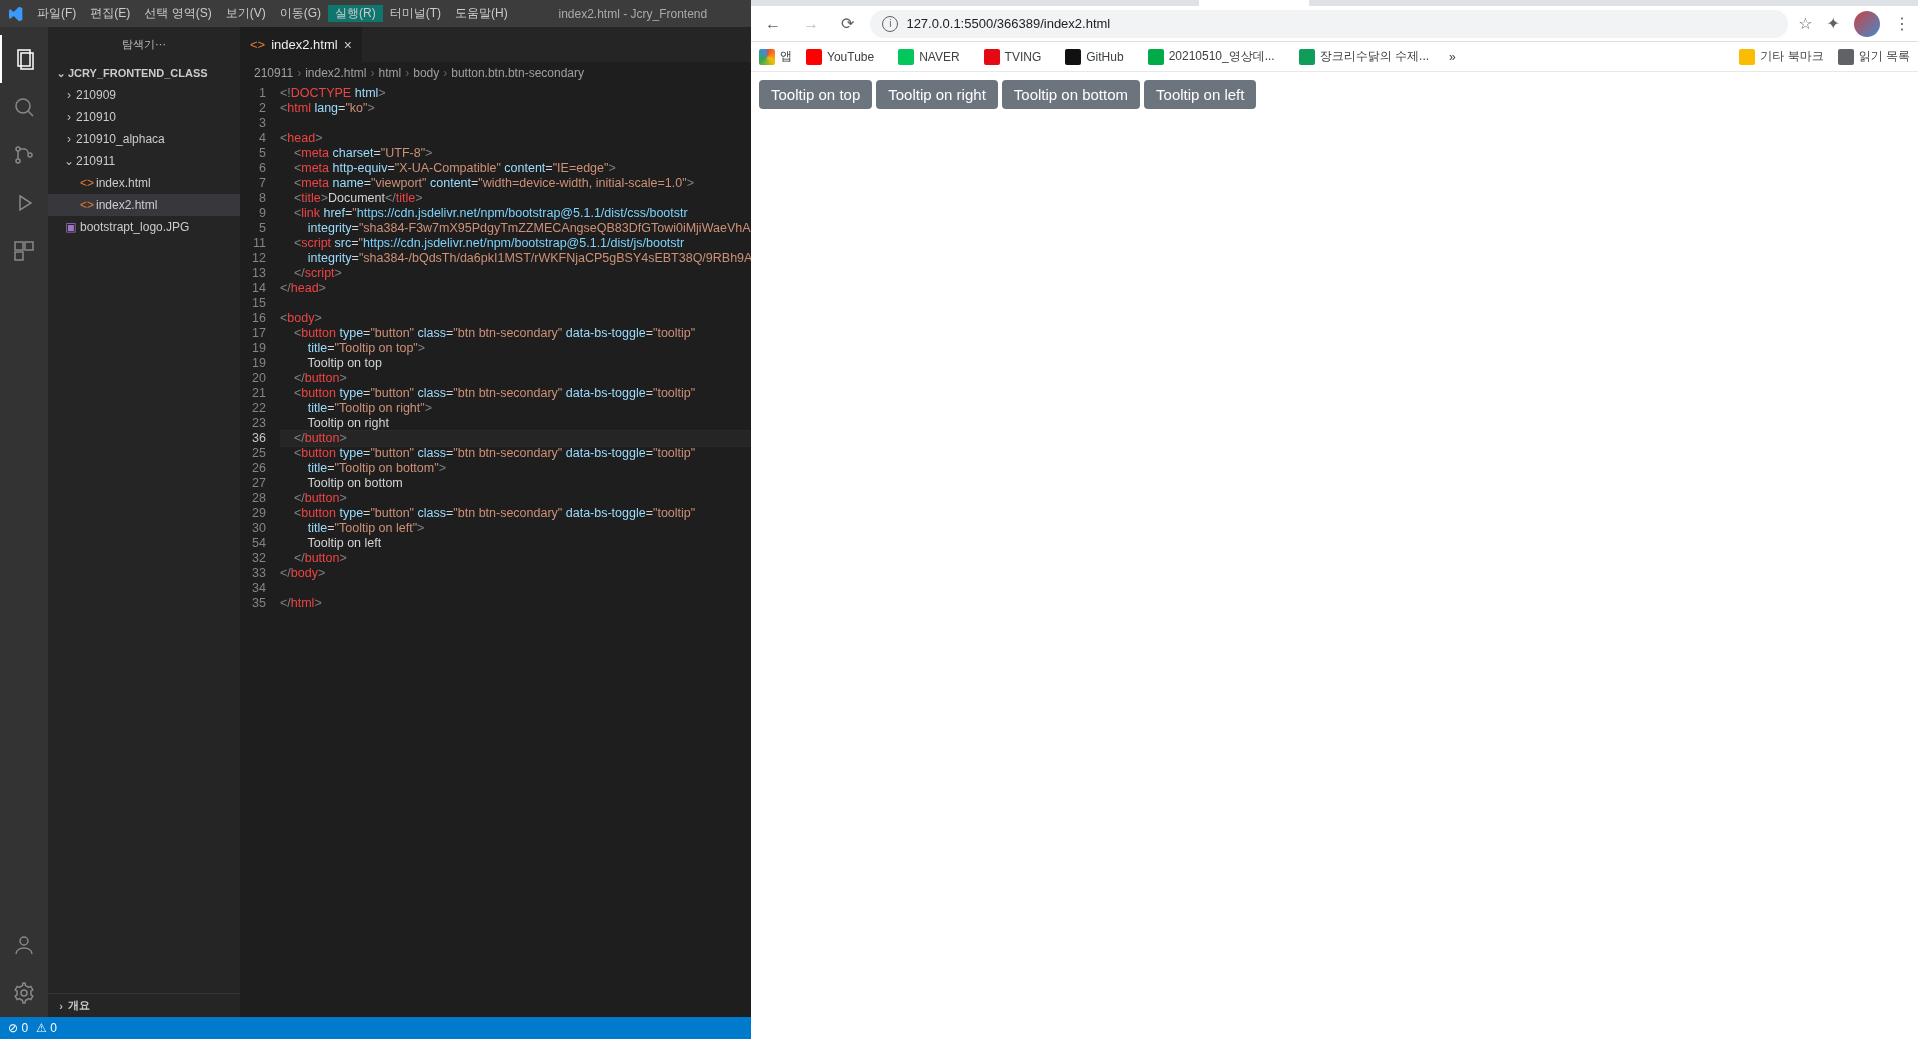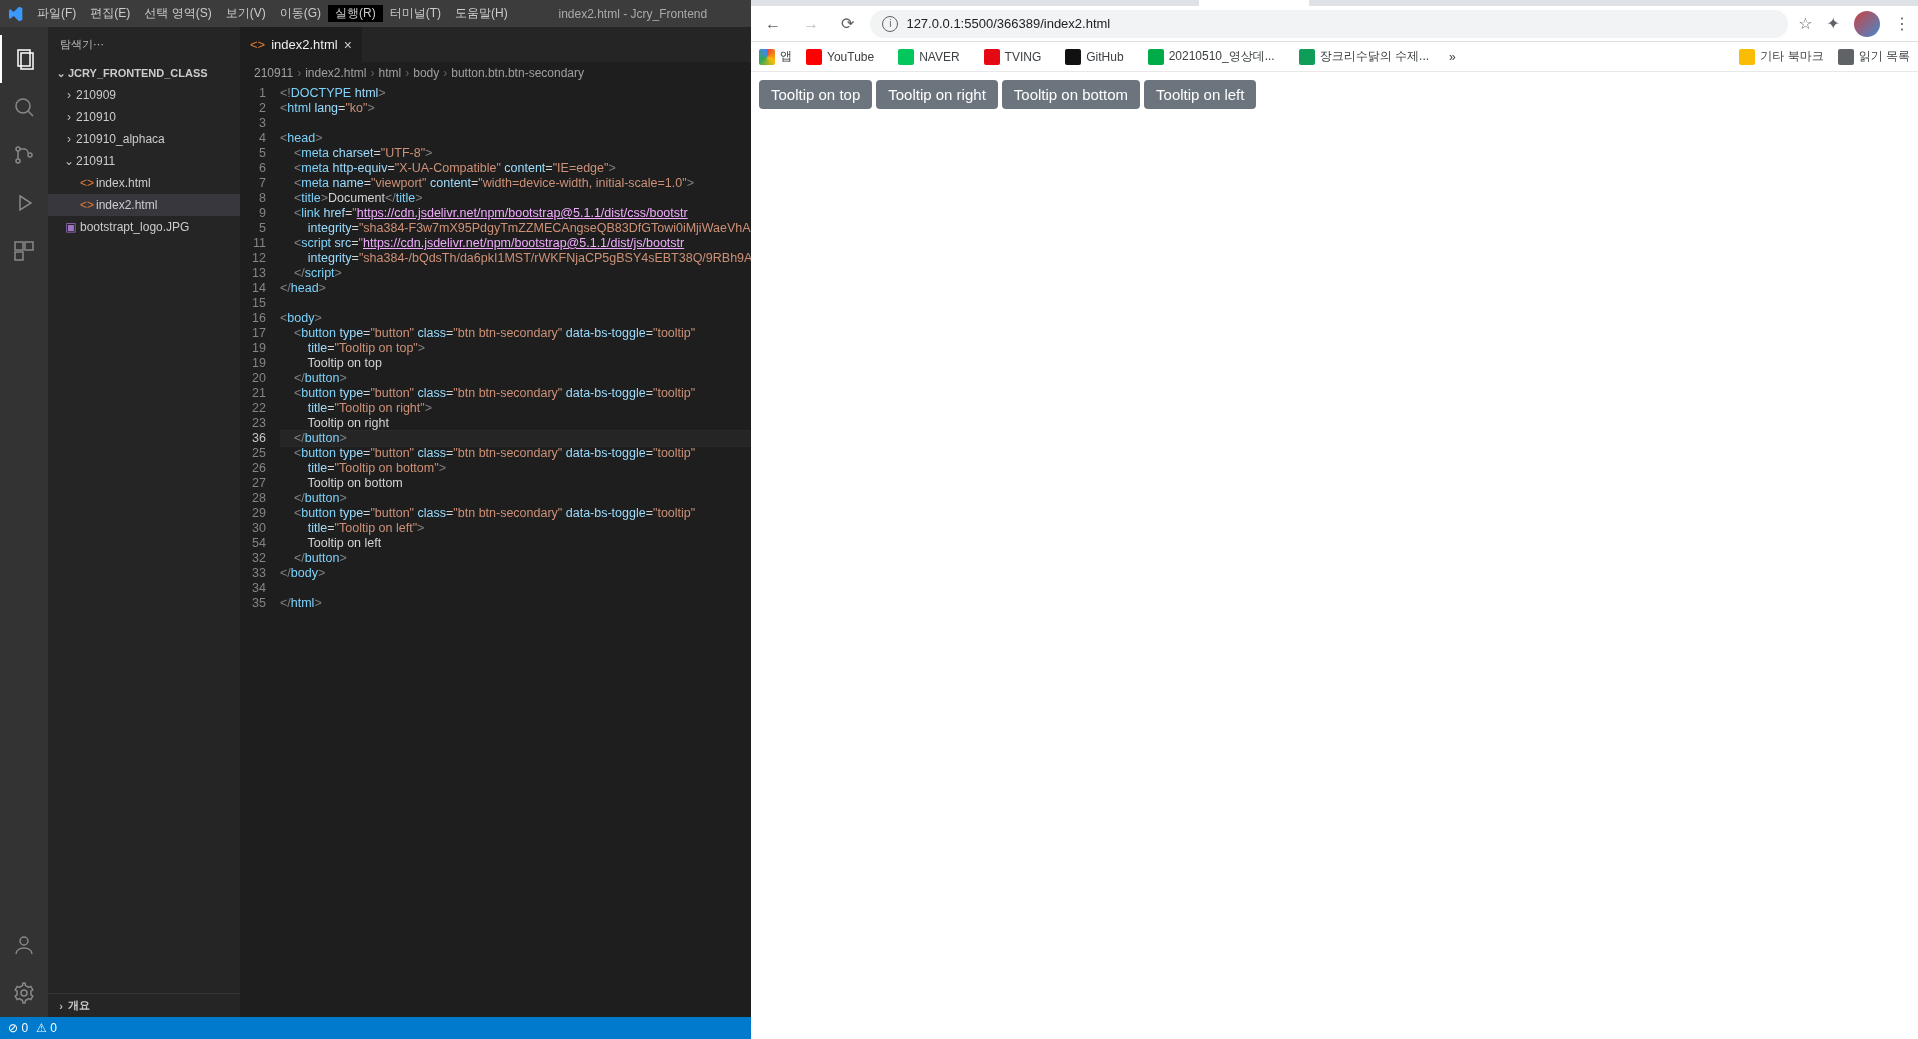--- a/index.html
+++ b/index.html
@@ -4,31 +4,31 @@
 <style>
 * { margin: 0; padding: 0; box-sizing: border-box; font-family: "Segoe UI", sans-serif; }
 body { width: 1918px; height: 1039px; overflow: hidden; background: #1e1e1e; display: flex; }
 
 
 .vscode { width: 751px; height: 100%; display: flex; flex-direction: column; background: #1e1e1e; color: #ccc; }
 .titlebar { height: 27px; background: #3c3c3c; display: flex; align-items: center; font-size: 12px; color: #ccc; }
 .titlebar .vs-icon { width: 30px; display: flex; justify-content: center; align-items: center; }
 .titlebar .menu { display: flex; }
 .titlebar .menu span { padding: 0 7px; cursor: pointer; }
-.titlebar .menu .active { background: #000000; }
+.titlebar .menu .active { background: #0f766e; }
 .titlebar .title-center { flex: 1; text-align: center; color: #aaa; font-size: 12px; overflow: hidden; white-space: nowrap; }
 
 .vscode-body { flex: 1; display: flex; min-height: 0; }
 .activitybar { width: 48px; background: #333; display: flex; flex-direction: column; align-items: center; padding-top: 8px; }
 .activitybar .ab-icon { width: 48px; height: 48px; display: flex; align-items: center; justify-content: center; color: #888; }
 .activitybar .ab-icon.active { color: #fff; border-left: 2px solid #fff; }
 .activitybar .spacer { flex: 1; }
 
 .sidebar { width: 192px; background: #252526; display: flex; flex-direction: column; font-size: 12px; }
-.sidebar .sb-header { height: 35px; display: flex; align-items: center; justify-content: flex-start; padding: 0 12px; color: #bbb; text-transform: uppercase; font-size: 11px; }
+.sidebar .sb-header { height: 35px; display: flex; align-items: center; justify-content: center; padding: 0 20px; color: #bbb; text-transform: uppercase; font-size: 11px; }
 .sidebar .sb-root { height: 22px; display: flex; align-items: center; padding-left: 6px; font-weight: bold; color: #ccc; font-size: 11px; }
 .sidebar .tree { color: #ccc; }
 .sidebar .tree .item { height: 22px; display: flex; align-items: center; padding-left: 14px; cursor: pointer; }
 .sidebar .tree .item.indent1 { padding-left: 30px; }
 .sidebar .tree .item.selected { background: #37373d; }
 .sidebar .chev { width: 14px; display: inline-block; text-align: center; color: #bbb; }
 .sidebar .file-ico { width: 18px; display: inline-flex; justify-content: center; color: #e37933; }
 .sidebar .file-ico.img { color: #a074c4; }
 
 .sidebar .outline { border-top: 1px solid #333; height: 24px; display: flex; align-items: center; padding-left: 6px; font-size: 11px; font-weight: bold; color: #ccc; }
@@ -41,24 +41,24 @@
 .breadcrumb { height: 22px; display: flex; align-items: center; padding-left: 14px; font-size: 12px; color: #a0a0a0; gap: 4px; }
 .breadcrumb .sep { color: #666; }
 
 .code { flex: 1; display: flex; font-family: Consolas, monospace; font-size: 12.5px; line-height: 15px; overflow: hidden; }
 .gutter { width: 40px; text-align: right; color: #858585; padding-right: 14px; padding-top: 2px; }
 .gutter .ln.current { color: #c6c6c6; }
 .lines { flex: 1; padding-top: 2px; white-space: pre; color: #d4d4d4; overflow: hidden; }
 .lines .row { height: 15px; }
 .lines .row.current { background: rgba(255,255,255,0.03); outline: 1px solid #2a2a2a; }
 .tok-gray { color: #808080; }
-.tok-blue { color: #7dd3fc; }
+.tok-blue { color: #ef4444; }
 .tok-lightblue { color: #9cdcfe; }
 .tok-string { color: #ce9178; }
-.tok-link { color: #f0abfc; text-decoration: underline; }
+.tok-link { color: #7dd3fc; }
 
 .statusbar { height: 22px; background: #007acc; color: #fff; display: flex; align-items: center; font-size: 12px; padding: 0 8px; gap: 8px; }
 
 
 .browser { flex: 1; height: 100%; display: flex; flex-direction: column; background: #fff; }
 .chrome-tabs { height: 36px; background: #dee1e6; display: flex; align-items: flex-end; padding-left: 8px; position: relative; margin-top: -30px; }
 .chrome-tabs .ctab { height: 34px; width: 110px; border-radius: 8px 8px 0 0; display: flex; align-items: center; padding: 0 8px; font-size: 12px; color: #5f6368; gap: 6px; overflow: hidden; white-space: nowrap; position: relative; }
 .chrome-tabs .ctab.active { background: #fff; color: #202124; }
 .chrome-tabs .newtab { width: 28px; height: 28px; display: flex; align-items: center; justify-content: center; color: #5f6368; font-size: 18px; }
 .chrome-tabs .winctrl { position: absolute; right: 0; top: 0; height: 36px; display: flex; }

